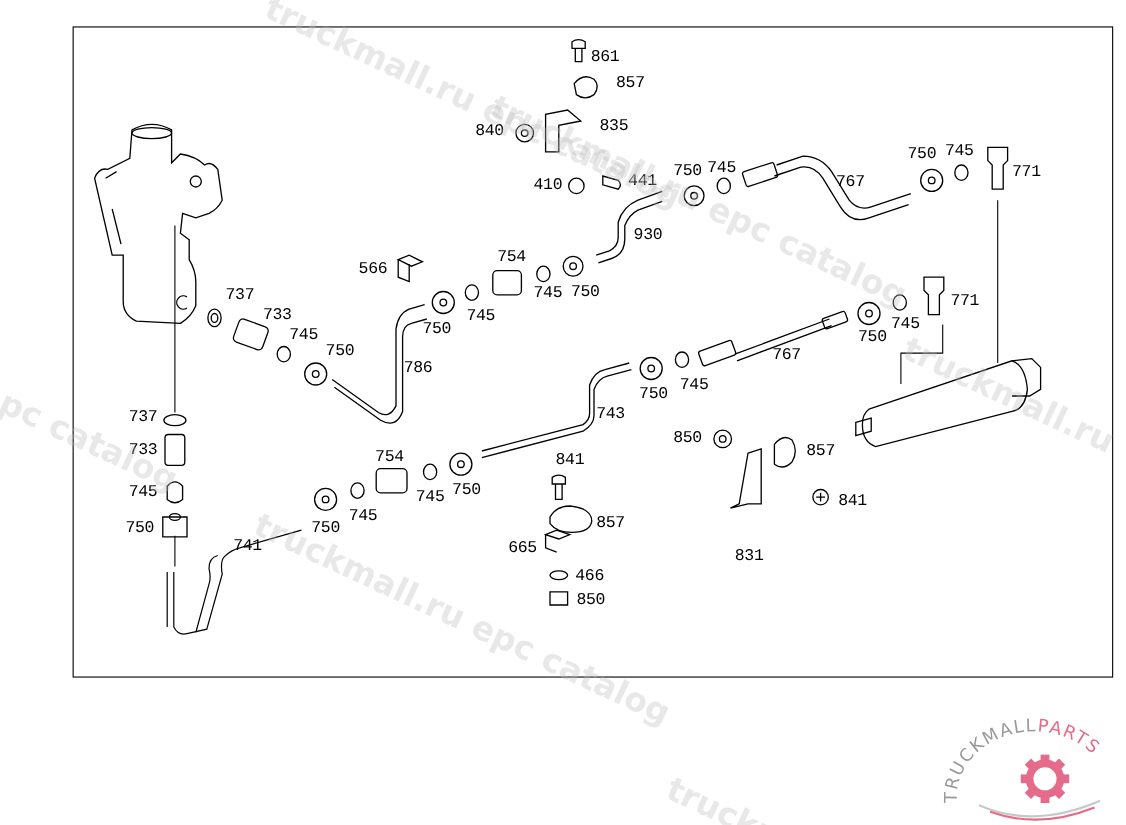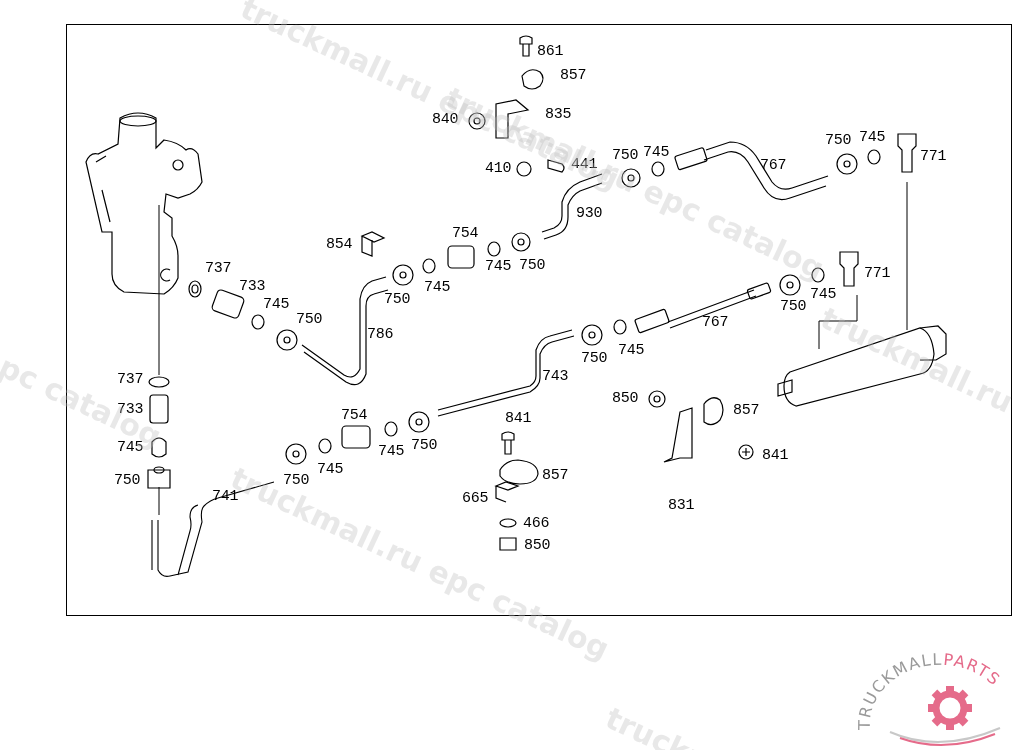--- a/index.html
+++ b/index.html
@@ -130,21 +130,21 @@
 <span class="lbl" style="left:432px;top:112px">840</span>
 <span class="lbl" style="left:485px;top:161px">410</span>
 <span class="lbl" style="left:571px;top:157px">441</span>
 <span class="lbl" style="left:612px;top:148px">750</span>
 <span class="lbl" style="left:643px;top:145px">745</span>
 <span class="lbl" style="left:760px;top:158px">767</span>
 <span class="lbl" style="left:825px;top:133px">750</span>
 <span class="lbl" style="left:859px;top:130px">745</span>
 <span class="lbl" style="left:920px;top:149px">771</span>
 <span class="lbl" style="left:576px;top:206px">930</span>
-<span class="lbl" style="left:326px;top:237px">854</span>
+<span class="lbl" style="left:326px;top:237px">566</span>
 <span class="lbl" style="left:452px;top:226px">754</span>
 <span class="lbl" style="left:485px;top:259px">745</span>
 <span class="lbl" style="left:519px;top:258px">750</span>
 <span class="lbl" style="left:384px;top:292px">750</span>
 <span class="lbl" style="left:424px;top:280px">745</span>
 <span class="lbl" style="left:205px;top:261px">737</span>
 <span class="lbl" style="left:239px;top:279px">733</span>
 <span class="lbl" style="left:263px;top:297px">745</span>
 <span class="lbl" style="left:296px;top:312px">750</span>
 <span class="lbl" style="left:367px;top:327px">786</span>

